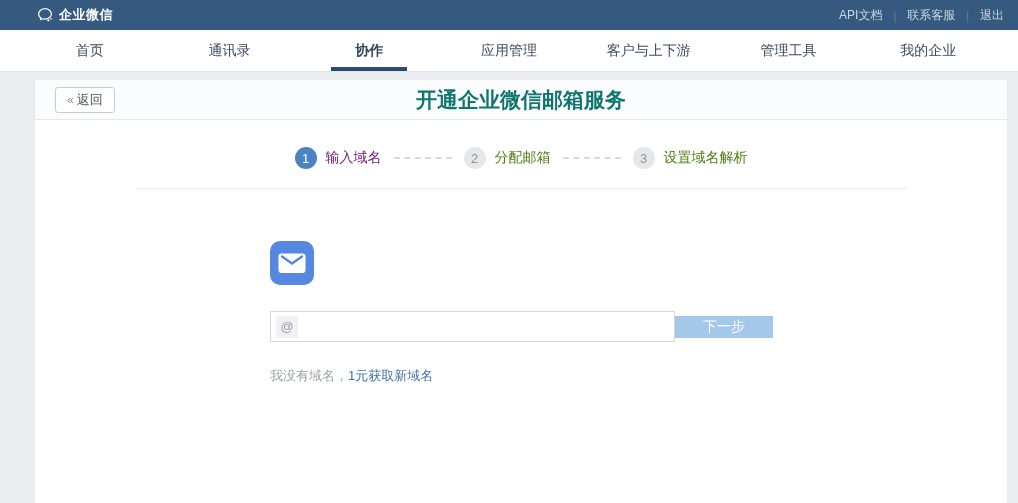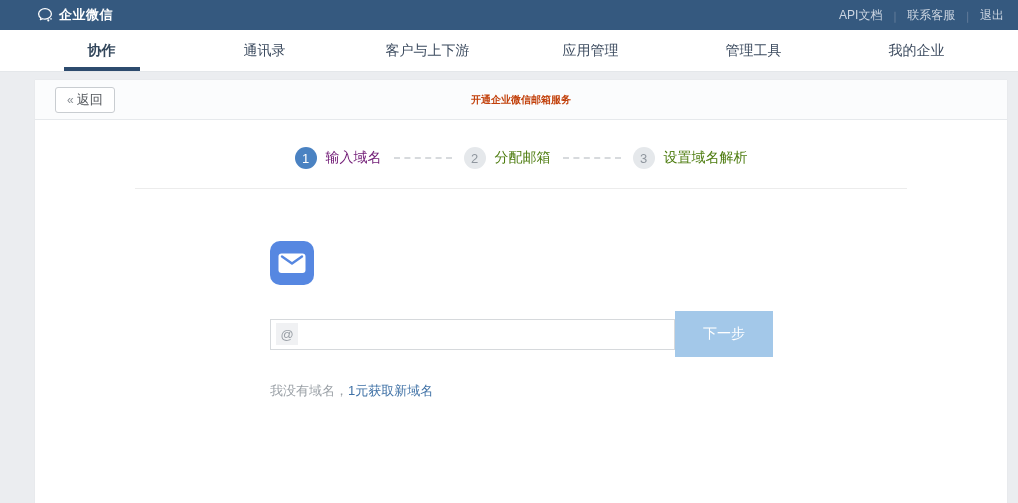--- a/index.html
+++ b/index.html
@@ -29,21 +29,21 @@
   
   .content { flex:1; padding:8px 11px 0 35px; }
   .card { background:#ffffff; height:100%; box-shadow:0 0 1px rgba(0,0,0,.08); }
   .card-header { height:40px; background:#fbfcfd; border-bottom:1px solid #e6e9ec;
     position:relative; display:flex; align-items:center; justify-content:center; }
   .back-btn { position:absolute; left:20px; top:50%; transform:translateY(-50%);
     background:#ffffff; border:1px solid #c9cdd1; border-radius:3px; padding:3px 11px;
     font-size:13px; color:#53575c; cursor:pointer; display:flex; align-items:center; gap:3px;
     font-family:"Liberation Sans", sans-serif; }
   .back-chevron { color:#8b9096; font-size:12px; }
-  .page-title { font-size:10px; font-weight:bold; color:#c2410c; }
+  .page-title { font-size:21px; font-weight:bold; color:#0f766e; }
 
   
   .steps { margin-top:27px; display:flex; align-items:center; justify-content:center; gap:12px; }
   .step { display:flex; align-items:center; gap:9px; }
   .step-circle { width:22px; height:22px; border-radius:50%; display:flex; align-items:center;
     justify-content:center; font-size:13px; }
   .step.active .step-circle { background:#4a82c2; color:#ffffff; }
   .step.pending .step-circle { background:#e5e8eb; color:#8f969e; }
   .step-label { font-size:14px; }
   .step.active .step-label { color:#701a75; }
@@ -59,21 +59,21 @@
     display:flex; align-items:center; justify-content:center; }
   .form-heading { margin-top:16px; font-size:18px; font-weight:bold; color:#1f2327; }
   .input-row { margin-top:26px; display:flex; align-items:center; }
   .domain-input-wrap { width:405px; height:31px; border:1px solid #d6d9dc; background:#fff;
     display:flex; align-items:center; padding-left:5px; }
   .at-box { width:22px; height:22px; background:#f0f1f3; color:#9aa0a7; font-size:13px;
     display:flex; align-items:center; justify-content:center; flex:0 0 auto; }
   .domain-input { flex:1; border:0; outline:none; height:100%; padding:0 8px; font-size:13px;
     color:#333; font-family:"Liberation Sans", sans-serif; background:transparent; }
   .domain-input::placeholder { color:#b9bec5; }
-  .next-btn { width:98px; height:46px; border:0; background:#a3c8e9; color:#ffffff;
+  .next-btn { width:98px; height:22px; border:0; background:#a3c8e9; color:#ffffff;
     font-size:14px; cursor:pointer; font-family:"Liberation Sans", sans-serif; }
   .hint-row { margin-top:25px; font-size:13px; color:#9aa0a6; }
   .hint-link { color:#3f71a6; cursor:pointer; text-decoration:none; }
 </style>
 </head>
 <body>
 
 <div class="screen">
 
   <div class="topbar">
@@ -90,24 +90,25 @@
     <div class="top-links">
       <span class="top-link">API文档</span>
       <span class="top-sep">｜</span>
       <span class="top-link">联系客服</span>
       <span class="top-sep">｜</span>
       <span class="top-link">退出</span>
     </div>
   </div>
 
   <div class="navbar">
+    <div class="nav-tab">首页</div>
+    <div class="nav-tab">通讯录</div>
     <div class="nav-tab active">协作</div>
-    <div class="nav-tab">通讯录</div>
+    <div class="nav-tab">应用管理</div>
     <div class="nav-tab">客户与上下游</div>
-    <div class="nav-tab">应用管理</div>
     <div class="nav-tab">管理工具</div>
     <div class="nav-tab">我的企业</div>
   </div>
 
   <div class="content">
     <div class="card">
 
       <div class="card-header">
         <button class="back-btn">
           <span class="back-chevron">«</span>

